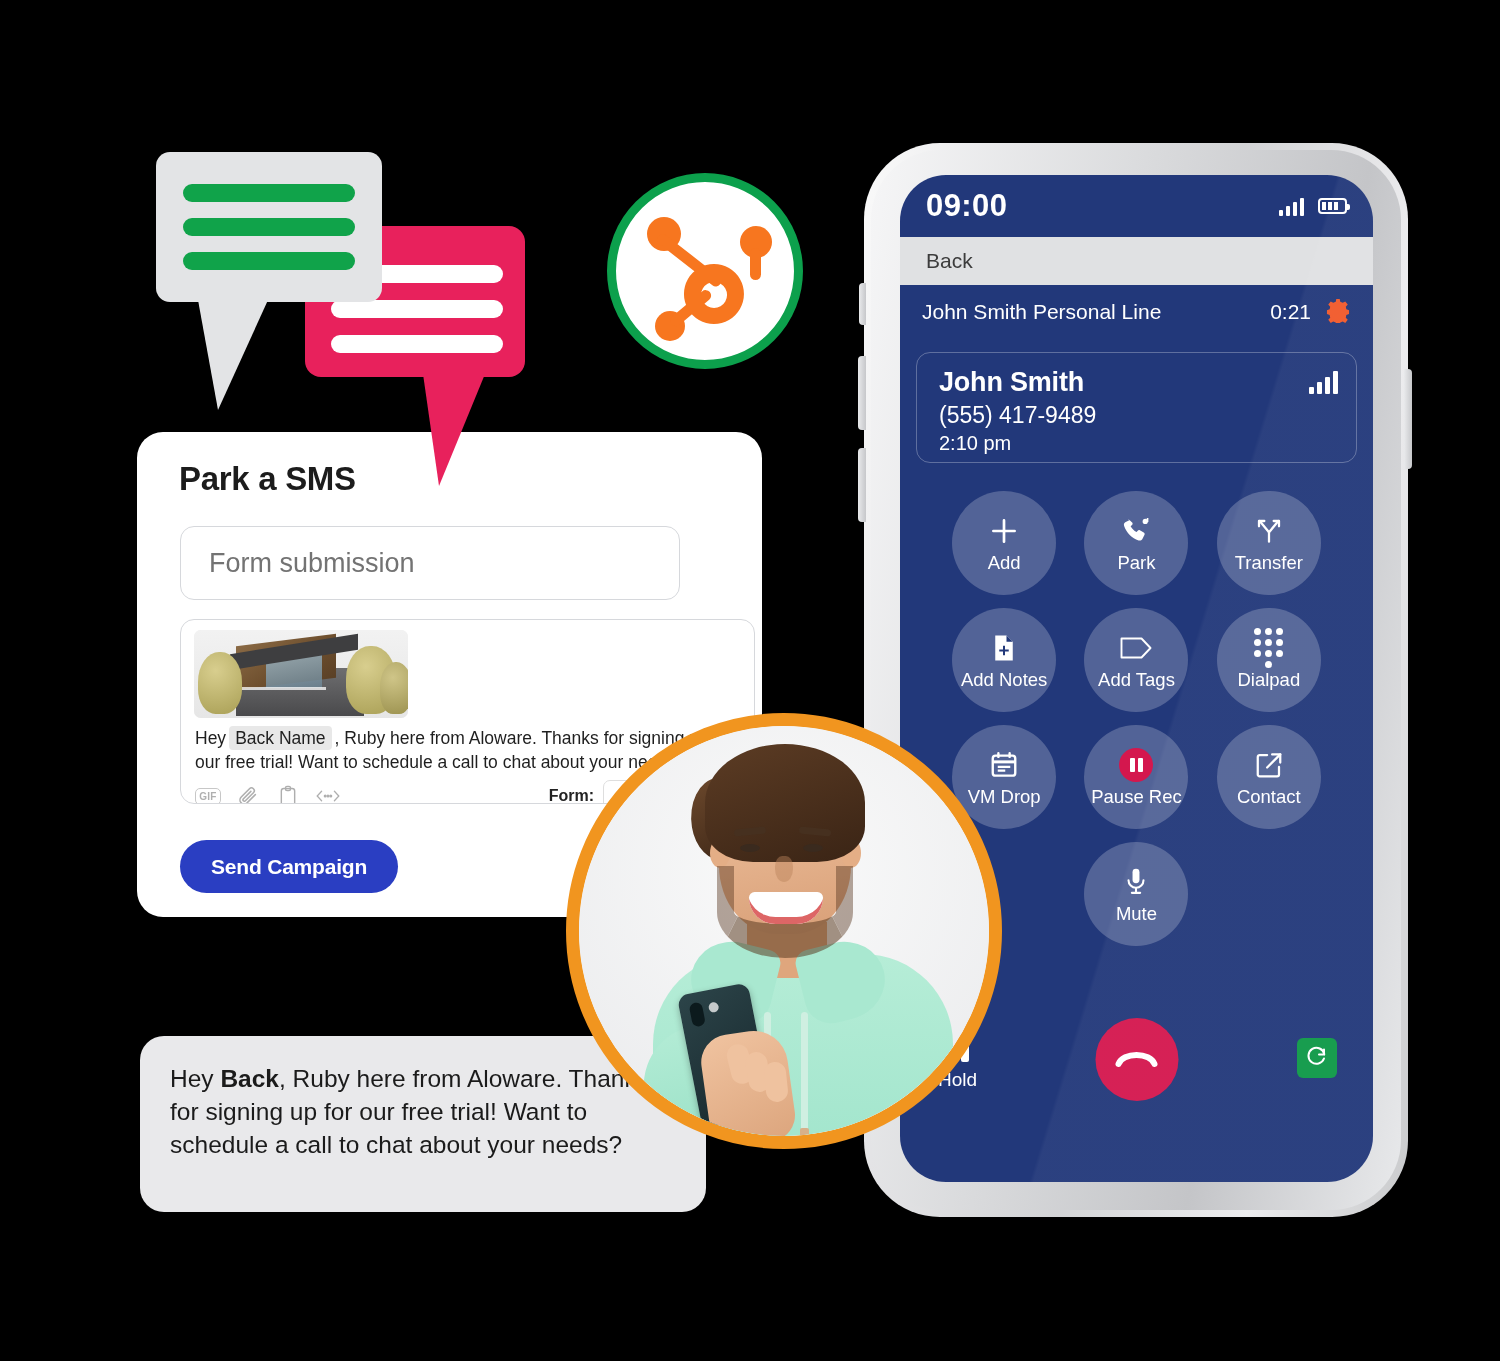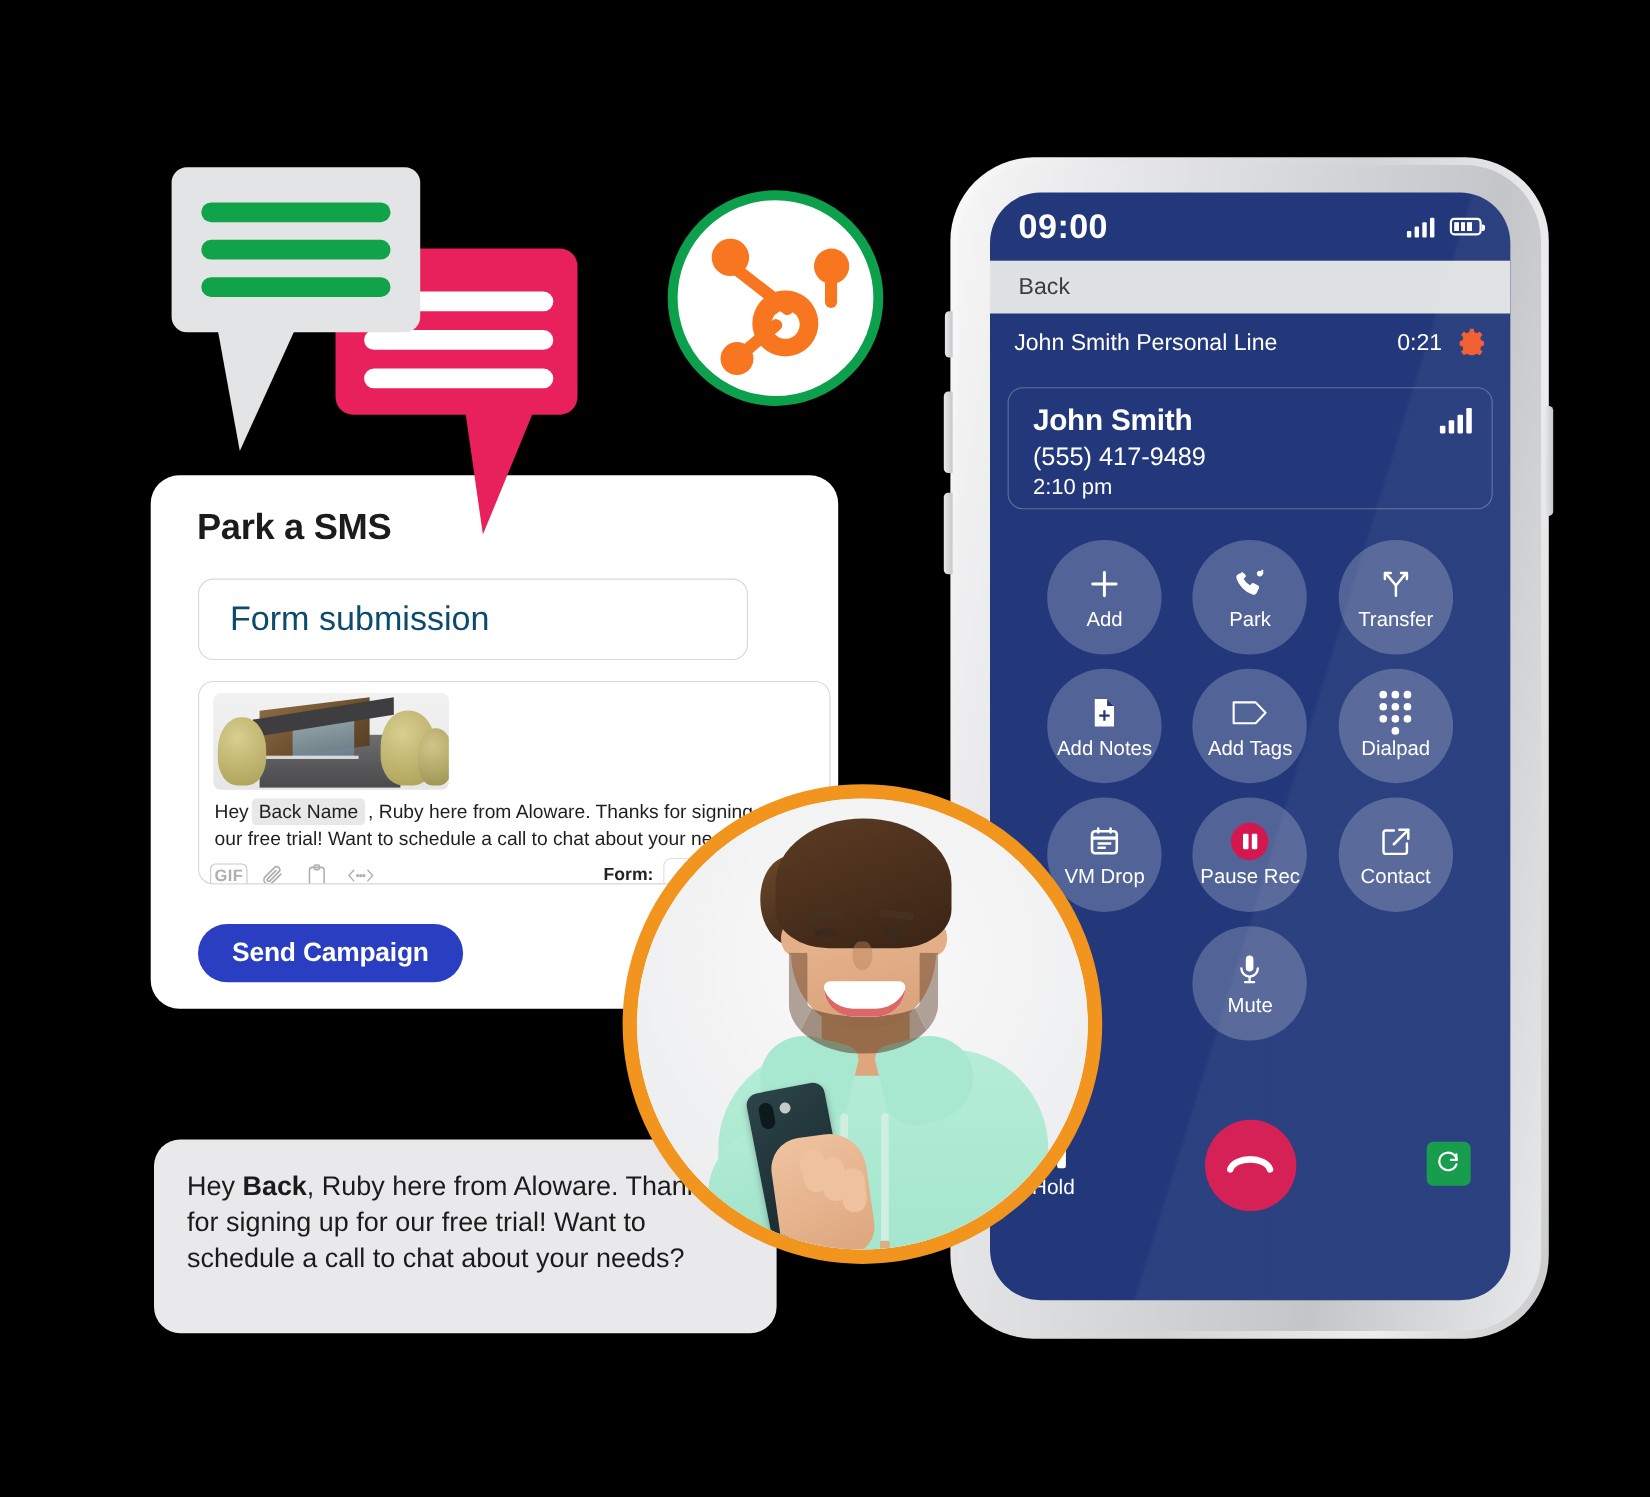--- a/index.html
+++ b/index.html
@@ -76,21 +76,21 @@
     position: absolute; left: 42px; top: 28px;
     font-size: 33px; font-weight: bold; color: #1c1c1c;
     letter-spacing: -0.3px;
   }
   .subject-box {
     position: absolute; left: 43px; top: 94px;
     width: 500px; height: 74px;
     border: 1.5px solid #D6D8DC; border-radius: 14px;
     display: flex; align-items: center; padding-left: 28px;
   }
-  .subject-box .val { font-size: 31px; color: #0c4a6e; }
+  .subject-box .val { font-size: 27px; color: #737373; }
 
   .compose-box {
     position: absolute; left: 43px; top: 187px;
     width: 575px; height: 185px;
     border: 1.5px solid #D6D8DC; border-radius: 14px;
     overflow: hidden;
   }
   .thumb {
     position: absolute; left: 13px; top: 10px;
     width: 214px; height: 88px; border-radius: 7px;
@@ -134,38 +134,38 @@
     background: #E8E8E8; border-radius: 4px;
     padding: 2px 6px; margin: 0 3px;
   }
   .compose-tools {
     position: absolute; left: 14px; top: 160px; width: 548px;
     display: flex; align-items: center; gap: 14px;
   }
   .tool { width: 26px; height: 26px; display:flex; align-items:center; justify-content:center; opacity:.55; }
   .gif-chip {
     border: 1.6px solid #9a9a9a; border-radius: 5px;
-    font-size: 15px; font-weight: bold; color: #6d6d6d;
+    font-size: 10px; font-weight: bold; color: #6d6d6d;
     padding: 2px 3px; letter-spacing: .3px;
   }
   .line-wrap { margin-left: auto; display: flex; align-items: center; gap: 9px; }
   .line-label { font-size: 16px; font-weight: bold; color: #222; }
   .line-field {
     width: 140px; height: 32px; border: 1.3px solid #DEDEDE; border-radius: 7px;
     display: flex; align-items: center; padding-left: 9px;
     font-size: 15px; color: #BCBCBC;
   }
 
   .send-campaign {
     position: absolute; left: 43px; top: 408px;
     height: 53px; padding: 0 31px;
     background: #2A3EC2; color: #fff;
     border: none; border-radius: 27px;
     font-family: "Liberation Sans", sans-serif;
-    font-size: 24px; font-weight: bold; cursor: pointer;
+    font-size: 21px; font-weight: bold; cursor: pointer;
     letter-spacing: -.2px;
   }
 
   
   .incoming {
     position: absolute; left: 140px; top: 1036px;
     width: 566px; height: 176px;
     background: #E9E9EB; border-radius: 24px;
     padding: 26px 30px; z-index: 4;
   }

